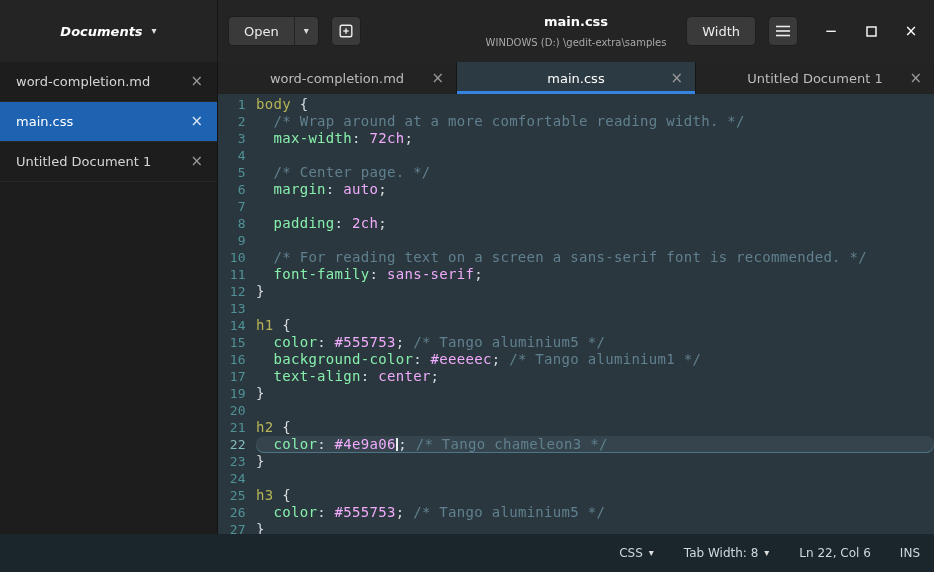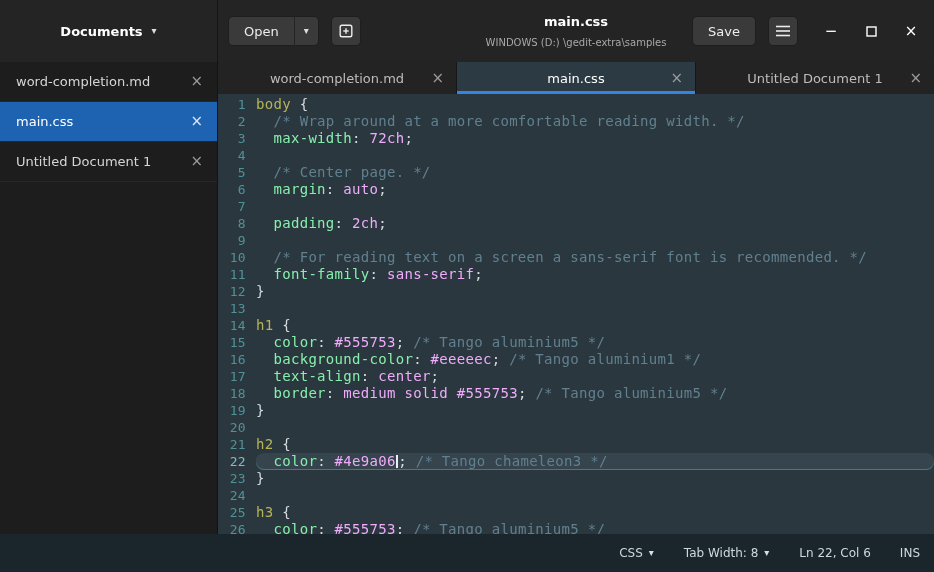--- a/index.html
+++ b/index.html
@@ -5,21 +5,21 @@
   *{margin:0;padding:0;box-sizing:border-box;}
   html,body{width:934px;height:572px;overflow:hidden;background:#1d1d1d;
     font-family:"DejaVu Sans","Liberation Sans",sans-serif;}
   .app{width:934px;height:572px;display:flex;flex-direction:column;}
 
   
   .headerbar{flex:0 0 50px;display:flex;background:#242424;color:#ececec;}
   .hb-left{flex:0 0 218px;display:flex;align-items:center;justify-content:center;
     border-right:1px solid #151515;}
   .docs-btn{background:transparent;border:none;color:#fff;font-weight:bold;font-size:13px;
-    display:flex;align-items:center;gap:9px;cursor:pointer;font-family:inherit;}
+    display:flex;align-items:center;gap:9px;cursor:pointer;font-family:inherit;font-style:italic;}
   .caret{font-size:10px;color:#ddd;line-height:1;}
   .hb-main{flex:1;display:flex;align-items:center;position:relative;padding:16px 10px;}
   .hb-group-left{display:flex;align-items:center;gap:12px;}
   .btn{background:#3a3a3a;border:1px solid #1e1e1e;border-radius:5px;color:#ececec;
     font-size:13px;height:30px;padding:0 15px;font-family:inherit;cursor:pointer;
     display:flex;align-items:center;justify-content:center;}
   .split-btn{display:flex;}
   .open-main{border-radius:5px 0 0 5px;border-right:none;}
   .open-arrow{border-radius:0 5px 5px 0;padding:0 9px;border-left:1px solid #242424;}
   .icon-btn{padding:0 7px;width:30px;}
@@ -111,21 +111,21 @@
               <line x1="5.3" y1="8" x2="10.7" y2="8"></line>
             </svg>
           </span>
         </button>
       </div>
       <div class="hb-title">
         <div class="title">main.css</div>
         <div class="subtitle">WINDOWS (D:) \gedit-extra\samples</div>
       </div>
       <div class="hb-group-right">
-        <button class="btn">Save</button>
+        <button class="btn">Width</button>
         <button class="btn icon-btn">
           <span>
             <svg width="16" height="14" viewBox="0 0 16 14" stroke="#ececec" stroke-width="1.6">
               <line x1="1" y1="2.5" x2="15" y2="2.5"></line>
               <line x1="1" y1="7" x2="15" y2="7"></line>
               <line x1="1" y1="11.5" x2="15" y2="11.5"></line>
             </svg>
           </span>
         </button>
         <div class="win-controls">
@@ -188,21 +188,20 @@
           <div class="code-line"><span class="ln">8</span><span class="code"><span class="tk-p">  </span><span class="tk-prop">padding</span><span class="tk-p">: </span><span class="tk-val">2ch</span><span class="tk-p">;</span></span></div>
           <div class="code-line"><span class="ln">9</span><span class="code"></span></div>
           <div class="code-line"><span class="ln">10</span><span class="code"><span class="tk-p">  </span><span class="tk-com">/* For reading text on a screen a sans-serif font is recommended. */</span></span></div>
           <div class="code-line"><span class="ln">11</span><span class="code"><span class="tk-p">  </span><span class="tk-prop">font-family</span><span class="tk-p">: </span><span class="tk-val">sans-serif</span><span class="tk-p">;</span></span></div>
           <div class="code-line"><span class="ln">12</span><span class="code"><span class="tk-p">}</span></span></div>
           <div class="code-line"><span class="ln">13</span><span class="code"></span></div>
           <div class="code-line"><span class="ln">14</span><span class="code"><span class="tk-sel">h1</span><span class="tk-p"> {</span></span></div>
           <div class="code-line"><span class="ln">15</span><span class="code"><span class="tk-p">  </span><span class="tk-prop">color</span><span class="tk-p">: </span><span class="tk-val">#555753</span><span class="tk-p">; </span><span class="tk-com">/* Tango aluminium5 */</span></span></div>
           <div class="code-line"><span class="ln">16</span><span class="code"><span class="tk-p">  </span><span class="tk-prop">background-color</span><span class="tk-p">: </span><span class="tk-val">#eeeeec</span><span class="tk-p">; </span><span class="tk-com">/* Tango aluminium1 */</span></span></div>
           <div class="code-line"><span class="ln">17</span><span class="code"><span class="tk-p">  </span><span class="tk-prop">text-align</span><span class="tk-p">: </span><span class="tk-val">center</span><span class="tk-p">;</span></span></div>
-          <div class="code-line"><span class="ln">18</span><span class="code"><span class="tk-p">  </span><span class="tk-prop">border</span><span class="tk-p">: </span><span class="tk-val">medium solid </span><span class="tk-val">#555753</span><span class="tk-p">; </span><span class="tk-com">/* Tango aluminium5 */</span></span></div>
           <div class="code-line"><span class="ln">19</span><span class="code"><span class="tk-p">}</span></span></div>
           <div class="code-line"><span class="ln">20</span><span class="code"></span></div>
           <div class="code-line"><span class="ln">21</span><span class="code"><span class="tk-sel">h2</span><span class="tk-p"> {</span></span></div>
           <div class="code-line current"><span class="ln">22</span><span class="code"><span class="tk-p">  </span><span class="tk-prop">color</span><span class="tk-p">: </span><span class="tk-val">#4e9a06</span><span class="cursor"></span><span class="tk-p">; </span><span class="tk-com">/* Tango chameleon3 */</span></span></div>
           <div class="code-line"><span class="ln">23</span><span class="code"><span class="tk-p">}</span></span></div>
           <div class="code-line"><span class="ln">24</span><span class="code"></span></div>
           <div class="code-line"><span class="ln">25</span><span class="code"><span class="tk-sel">h3</span><span class="tk-p"> {</span></span></div>
           <div class="code-line"><span class="ln">26</span><span class="code"><span class="tk-p">  </span><span class="tk-prop">color</span><span class="tk-p">: </span><span class="tk-val">#555753</span><span class="tk-p">; </span><span class="tk-com">/* Tango aluminium5 */</span></span></div>
           <div class="code-line"><span class="ln">27</span><span class="code"><span class="tk-p">}</span></span></div>
         </div>

